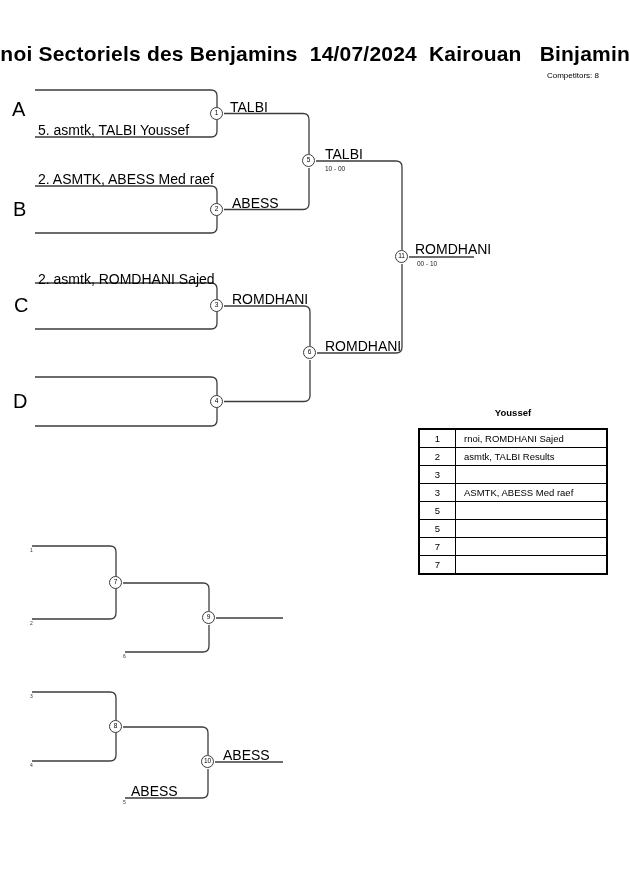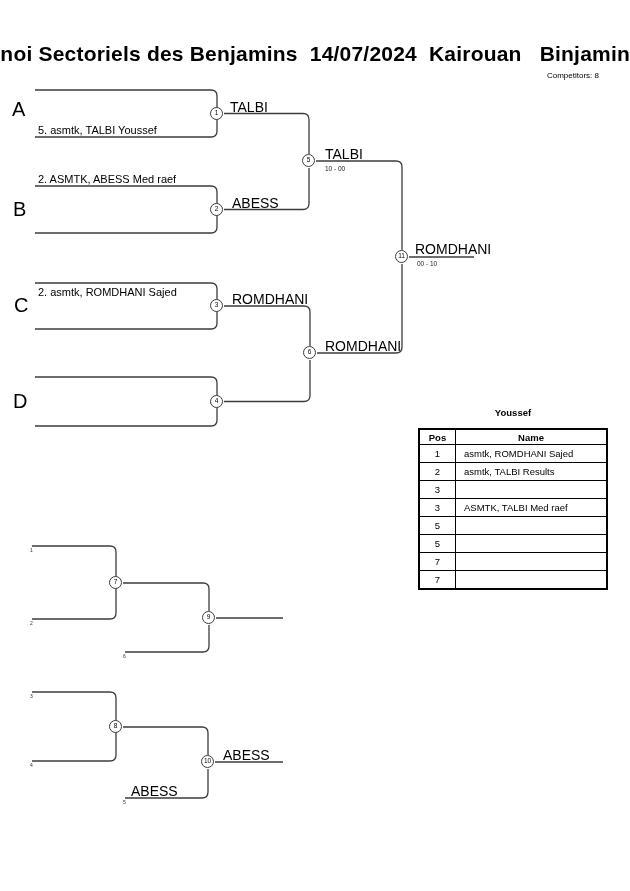--- a/index.html
+++ b/index.html
@@ -11,21 +11,21 @@
     position:absolute; top:42px; left:-8px;
     font-size:21px; font-weight:bold; white-space:pre; letter-spacing:.2px;
   }
   .competitors {
     position:absolute; top:71px; right:31px; font-size:8px;
   }
   svg.lines { position:absolute; left:0; top:0; }
   svg.lines path { fill:none; stroke:#3c3c3c; stroke-width:1.3px; }
 
   .lbl { position:absolute; font-size:14px; white-space:nowrap; line-height:10px; }
-  .name { font-size:11px; }
+  .name { font-size:14px; }
   .score { font-size:6.5px; color:#1a1a1a; }
   .letter { font-size:20px; line-height:22px; }
   .seed { font-size:5px; line-height:5px; color:#333; }
 
   .mcircle {
     position:absolute; width:13px; height:13px; border-radius:50%;
     border:1px solid #3c3c3c; background:#fff; box-sizing:border-box;
     display:flex; align-items:center; justify-content:center;
     font-size:6.5px; line-height:6.5px; z-index:2;
   }
@@ -76,21 +76,21 @@
     <path d="M215 762 H283"></path>
   </svg>
 
   <div class="lbl letter" style="left:12px; top:98px;">A</div>
   <div class="lbl letter" style="left:13px; top:198px;">B</div>
   <div class="lbl letter" style="left:14px; top:294px;">C</div>
   <div class="lbl letter" style="left:13px; top:390px;">D</div>
 
   <div class="lbl name" style="left:38px; top:125px;">5. asmtk, TALBI Youssef</div>
   <div class="lbl name" style="left:38px; top:174px;">2. ASMTK, ABESS Med raef</div>
-  <div class="lbl name" style="left:38px; top:287px;">2. asmtk, ROMDHANI Sajed</div>
+  <div class="lbl name" style="left:38px; top:274px;">2. asmtk, ROMDHANI Sajed</div>
 
   <div class="mcircle" style="left:210px; top:107px;">1</div>
   <div class="mcircle" style="left:210px; top:203px;">2</div>
   <div class="mcircle" style="left:210px; top:299px;">3</div>
   <div class="mcircle" style="left:210px; top:395px;">4</div>
   <div class="mcircle" style="left:302px; top:154px;">5</div>
   <div class="mcircle" style="left:303px; top:346px;">6</div>
   <div class="mcircle" style="left:395px; top:250px;">11</div>
   <div class="mcircle" style="left:109px; top:576px;">7</div>
   <div class="mcircle" style="left:202px; top:611px;">9</div>
@@ -112,39 +112,35 @@
   <div class="lbl seed" style="left:30px;  top:548px;">1</div>
   <div class="lbl seed" style="left:30px;  top:621px;">2</div>
   <div class="lbl seed" style="left:123px; top:654px;">6</div>
   <div class="lbl seed" style="left:30px;  top:694px;">3</div>
   <div class="lbl seed" style="left:30px;  top:763px;">4</div>
   <div class="lbl seed" style="left:123px; top:800px;">5</div>
 
   <div class="results-title">Youssef</div>
   <table class="results">
     <tbody>
-        <tr>
-      <th class="pos">Pos</th>
-      <th class="nm" style="text-align:center; padding-left:0;">Name</th>
-    </tr>
     <tr>
       <td class="pos">1</td>
-      <td class="nm">asmtk, ROMDHANI Sajed</td>
+      <td class="nm">rnoi, ROMDHANI Sajed</td>
     </tr>
     <tr>
       <td class="pos">2</td>
       <td class="nm">asmtk, TALBI Results</td>
     </tr>
     <tr>
       <td class="pos">3</td>
       <td class="nm"></td>
     </tr>
     <tr>
       <td class="pos">3</td>
-      <td class="nm">ASMTK, TALBI Med raef</td>
+      <td class="nm">ASMTK, ABESS Med raef</td>
     </tr>
     <tr>
       <td class="pos">5</td>
       <td class="nm"></td>
     </tr>
     <tr>
       <td class="pos">5</td>
       <td class="nm"></td>
     </tr>
     <tr>

